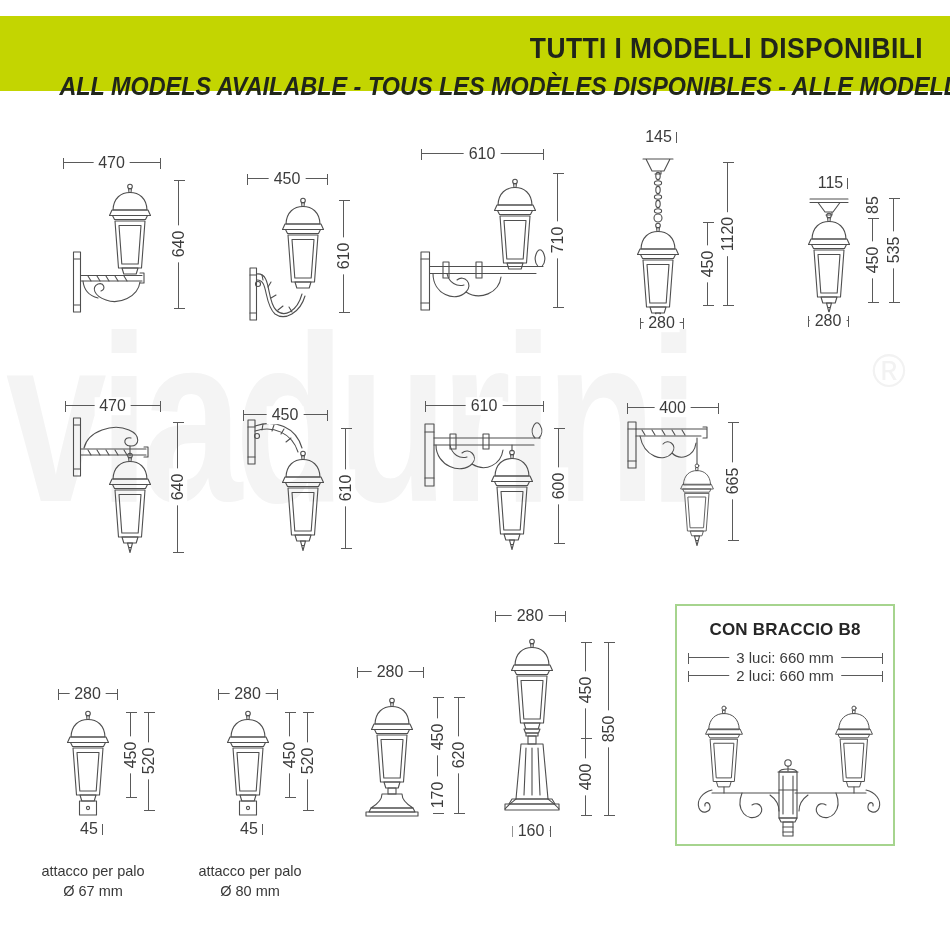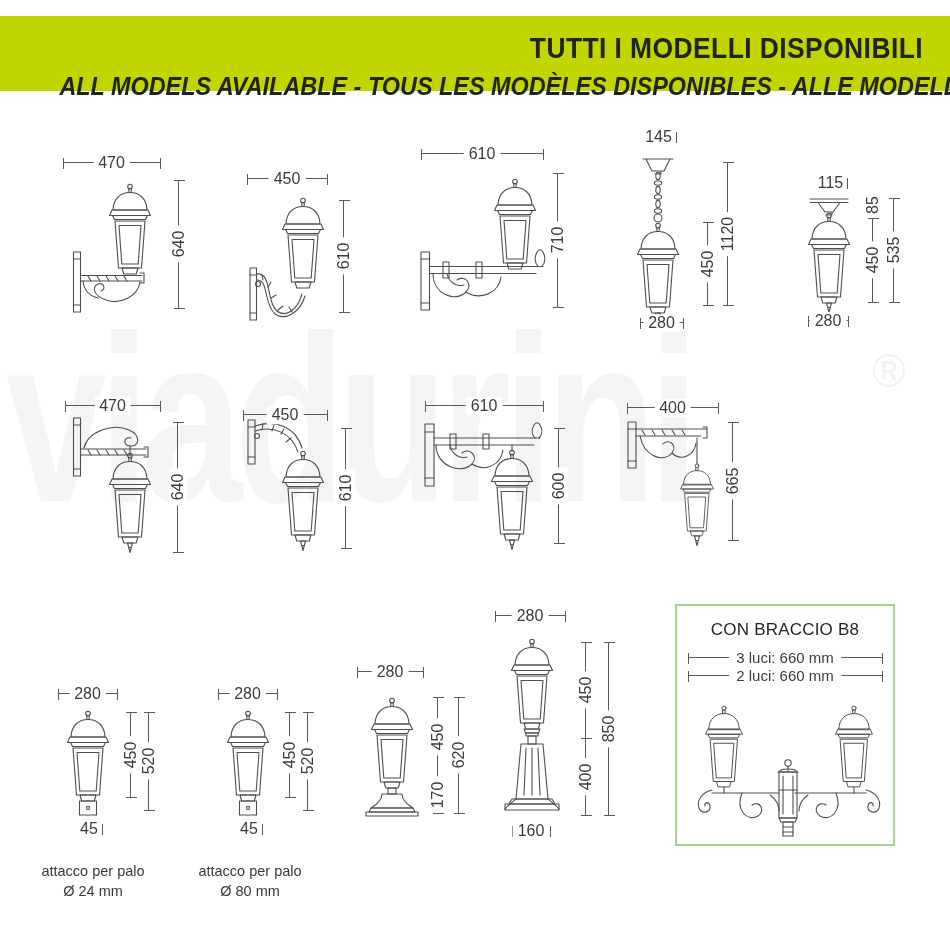--- a/index.html
+++ b/index.html
@@ -23,21 +23,21 @@
   .wm{position:absolute;left:6px;top:300px;z-index:0;color:var(--wm);
     font-size:238px;font-weight:800;letter-spacing:-10px;line-height:1;
     transform:scaleX(.76);transform-origin:left center;white-space:nowrap;user-select:none}
   .wm-r{position:absolute;left:872px;top:348px;z-index:0;color:#f2f2f2;
     font-size:46px;font-weight:400;line-height:1;user-select:none}
 
   
   .braccio{position:absolute;left:675px;top:604px;width:220px;height:242px;
     background:#fff;border:2px solid var(--boxborder);z-index:1}
   .braccio-title{position:absolute;left:675px;top:620px;width:220px;text-align:center;
-    font-size:17px;font-weight:400;color:#262626;letter-spacing:.2px;z-index:3}
+    font-size:17px;font-weight:700;color:#262626;letter-spacing:.2px;z-index:3}
 
   
   svg.draw{position:absolute;left:0;top:0;z-index:2;pointer-events:none}
 
   
   .dimh,.dimv{position:absolute;z-index:3}
   .dimh{height:0;border-top:1px solid var(--line)}
   .dimh::before,.dimh::after{content:"";position:absolute;top:-5px;height:11px;width:0;border-left:1px solid var(--line)}
   .dimh::before{left:0}
   .dimh::after{right:-1px}
@@ -320,21 +320,21 @@
     <span class="lbl">450</span>
     </div>
   <div class="dimv" style="left:148px;top:712px;height:98px">
     <span class="lbl">520</span>
     </div>
   <div class="dimh" style="left:76px;top:828px;width:26px">
     <span class="lbl">45</span>
     </div>
   <div class="caption" style="left:13px;top:862px;width:160px">
     <span>attacco per palo</span><br>
-    <span>Ø 24 mm</span></div>
+    <span>Ø 67 mm</span></div>
 
   <div class="dimh" style="left:218px;top:693px;width:59px">
     <span class="lbl">280</span>
     </div>
   <div class="dimv" style="left:289px;top:712px;height:85px">
     <span class="lbl">450</span>
     </div>
   <div class="dimv" style="left:307px;top:712px;height:98px">
     <span class="lbl">520</span>
     </div>

